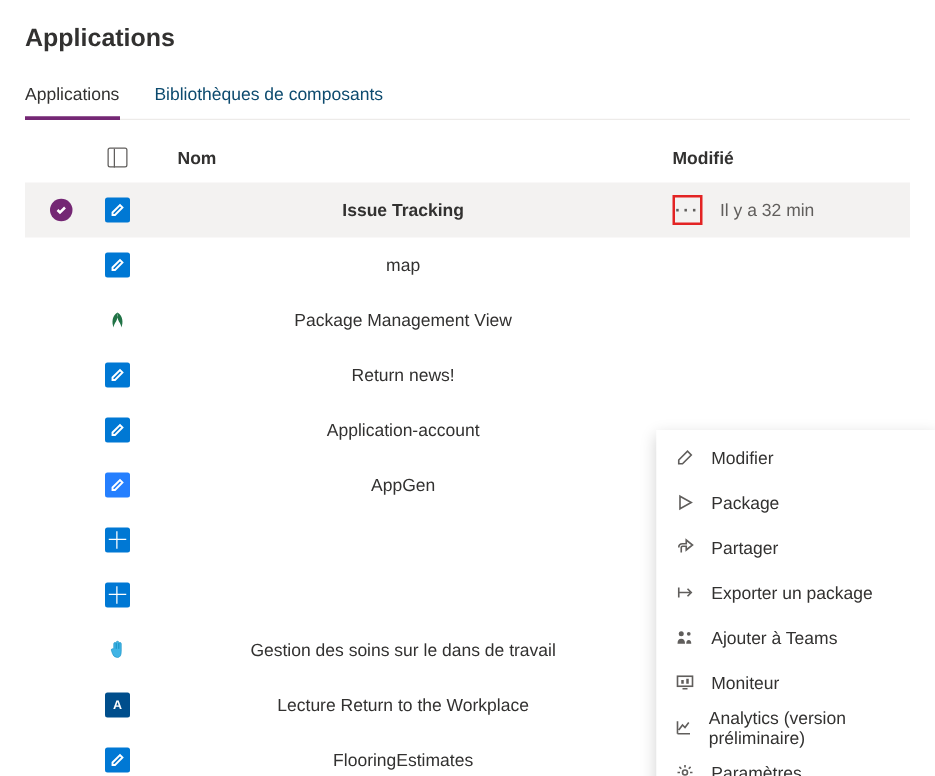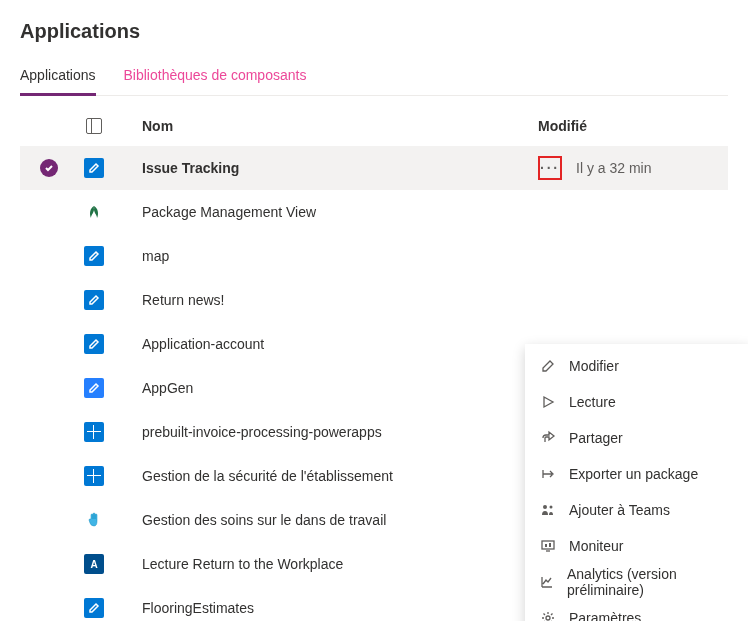--- a/index.html
+++ b/index.html
@@ -1,29 +1,29 @@
 <!DOCTYPE html>
 <html><head>
 <meta charset="utf-8">
 <style>
   * { box-sizing: border-box; margin: 0; padding: 0; }
   body { font-family: "Segoe UI", Arial, sans-serif; font-size: 14px; color: #323130; background: #fff; width: 748px; }
   .page { padding: 20px 20px 0 20px; }
   h1 { font-size: 20px; font-weight: 600; margin-bottom: 24px; }
   .tabs { display: flex; gap: 28px; border-bottom: 1px solid #edebe9; margin-bottom: 10px; }
-  .tab { padding: 0 0 10px 0; font-size: 14px; color: #ec4899; cursor: pointer; border-bottom: 3px solid transparent; margin-bottom: -1px; }
+  .tab { padding: 0 0 10px 0; font-size: 14px; color: #0c4a6e; cursor: pointer; border-bottom: 3px solid transparent; margin-bottom: -1px; }
   .tab.active { border-bottom-color: #742774; color: #323130; font-weight: 400; }
   .header-row { display: flex; align-items: center; height: 40px; }
   .col-check { width: 58px; display:flex; align-items:center; justify-content:center; }
   .col-view { width: 32px; display:flex; align-items:center; justify-content:center; }
   .col-name { flex: 1; font-weight: 600; font-size: 14px; margin-left: 32px; }
   .col-mod { width: 190px; font-weight: 600; font-size: 14px; margin-left: 35px; }
   .row { display: flex; align-items: center; height: 44px; position: relative; }
   .row.selected { background: #f3f2f1; }
-  .row .col-name { font-weight: 400; }
+  .row .col-name { font-weight: 400; text-align: center; }
   .row.selected .col-name { font-weight: 600; }
   .row .col-mod { font-weight: 400; color: #605e5c; display:flex; align-items:center; gap: 14px; }
   .checkmark { width: 18px; height: 18px; border-radius: 50%; background: #742774; display:flex; align-items:center; justify-content:center; }
   .checkmark svg { stroke: #fff; stroke-width: 2; fill: none; }
   .view-icon { width: 16px; height: 16px; border: 1px solid #605e5c; border-radius: 2px; position: relative; }
   .view-icon::after { content:""; position:absolute; left:4px; top:-0.5px; bottom:-0.5px; width:1px; background:#605e5c; }
   .app-icon { width: 20px; height: 20px; display:flex; align-items:center; justify-content:center; border-radius: 2px; }
   .ico-blue { background: #0078d4; }
   .ico-teal { background: #038387; }
   .ico-blue2 { background: #257ffe; }
@@ -87,52 +87,52 @@
         <span class="more highlighted">
             <span class="more-dots">···</span>
           </span>
         <span>Il y a 32 min</span>
       </div>
     </div>
 
     <div class="row">
       <div class="col-check"></div>
       <div class="col-view">
+        <span class="app-icon ico-blue ico-edit">
+          <svg width="12" height="12" viewBox="0 0 12 12">
+              <path d="M2 10 L2 8 L8 2 L10 4 L4 10 Z"></path>
+            </svg>
+        </span>
+      </div>
+      <div class="col-name">map</div>
+      <div class="col-mod"></div>
+    </div>
+
+    <div class="row">
+      <div class="col-check"></div>
+      <div class="col-view">
         <span class="app-icon ico-leaf">
           <svg width="16" height="16" viewBox="0 0 16 16">
               <path d="M8 2 C4 4 3 10 5 14 C5 10 9 9 8 2 Z M8 2 C12 4 13 10 11 14 C11 10 7 9 8 2 Z"></path>
             </svg>
         </span>
       </div>
       <div class="col-name">Package Management View</div>
       <div class="col-mod"></div>
     </div>
 
     <div class="row">
       <div class="col-check"></div>
       <div class="col-view">
         <span class="app-icon ico-blue ico-edit">
           <svg width="12" height="12" viewBox="0 0 12 12">
               <path d="M2 10 L2 8 L8 2 L10 4 L4 10 Z"></path>
             </svg>
         </span>
       </div>
-      <div class="col-name">map</div>
-      <div class="col-mod"></div>
-    </div>
-
-    <div class="row">
-      <div class="col-check"></div>
-      <div class="col-view">
-        <span class="app-icon ico-blue ico-edit">
-          <svg width="12" height="12" viewBox="0 0 12 12">
-              <path d="M2 10 L2 8 L8 2 L10 4 L4 10 Z"></path>
-            </svg>
-        </span>
-      </div>
       <div class="col-name">Return news!</div>
       <div class="col-mod"></div>
     </div>
 
     <div class="row">
       <div class="col-check"></div>
       <div class="col-view">
         <span class="app-icon ico-blue ico-edit">
           <svg width="12" height="12" viewBox="0 0 12 12">
               <path d="M2 10 L2 8 L8 2 L10 4 L4 10 Z"></path>
@@ -154,30 +154,28 @@
       </div>
       <div class="col-name">AppGen</div>
       <div class="col-mod"></div>
     </div>
 
     <div class="row">
       <div class="col-check"></div>
       <div class="col-view">
         <span class="app-icon ico-teal ico-grid"></span>
       </div>
-      <div class="col-name">prebuilt-invoice-processing-powerapps</div>
       <div class="col-mod"></div>
     </div>
 
     <div class="row">
       <div class="col-check"></div>
       <div class="col-view">
         <span class="app-icon ico-teal ico-grid"></span>
       </div>
-      <div class="col-name">Gestion de la sécurité de l'établissement</div>
       <div class="col-mod"></div>
     </div>
 
     <div class="row">
       <div class="col-check"></div>
       <div class="col-view">
         <span class="app-icon ico-hand">
           <svg width="16" height="16" viewBox="0 0 16 16">
               <path d="M5 7 L5 3 Q5 2 6 2 Q7 2 7 3 L7 7 L7 2 Q7 1 8 1 Q9 1 9 2 L9 7 L9 3 Q9 2 10 2 Q11 2 11 3 L11 9 Q11 14 8 14 Q5 14 4 11 L3 8 Q3 7 4 7 Z" fill="#40b4e5" stroke="#1790c3" stroke-width="0.5"></path>
             </svg>
@@ -222,21 +220,21 @@
             </svg>
           </span>
         <span>Modifier</span>
       </div>
       <div class="menu-item">
         <span class="menu-icon">
             <svg width="16" height="16" viewBox="0 0 16 16">
               <path d="M4 3 L13 8 L4 13 Z"></path>
             </svg>
           </span>
-        <span>Lecture</span>
+        <span>Package</span>
       </div>
       <div class="menu-item">
         <span class="menu-icon">
             <svg width="16" height="16" viewBox="0 0 16 16">
               <path d="M3 8 Q3 5 6 5 L9 5 L9 2 L14 6 L9 10 L9 7 L6 7 Q5 7 5 8 L5 12"></path>
             </svg>
           </span>
         <span>Partager</span>
       </div>
       <div class="menu-item">

